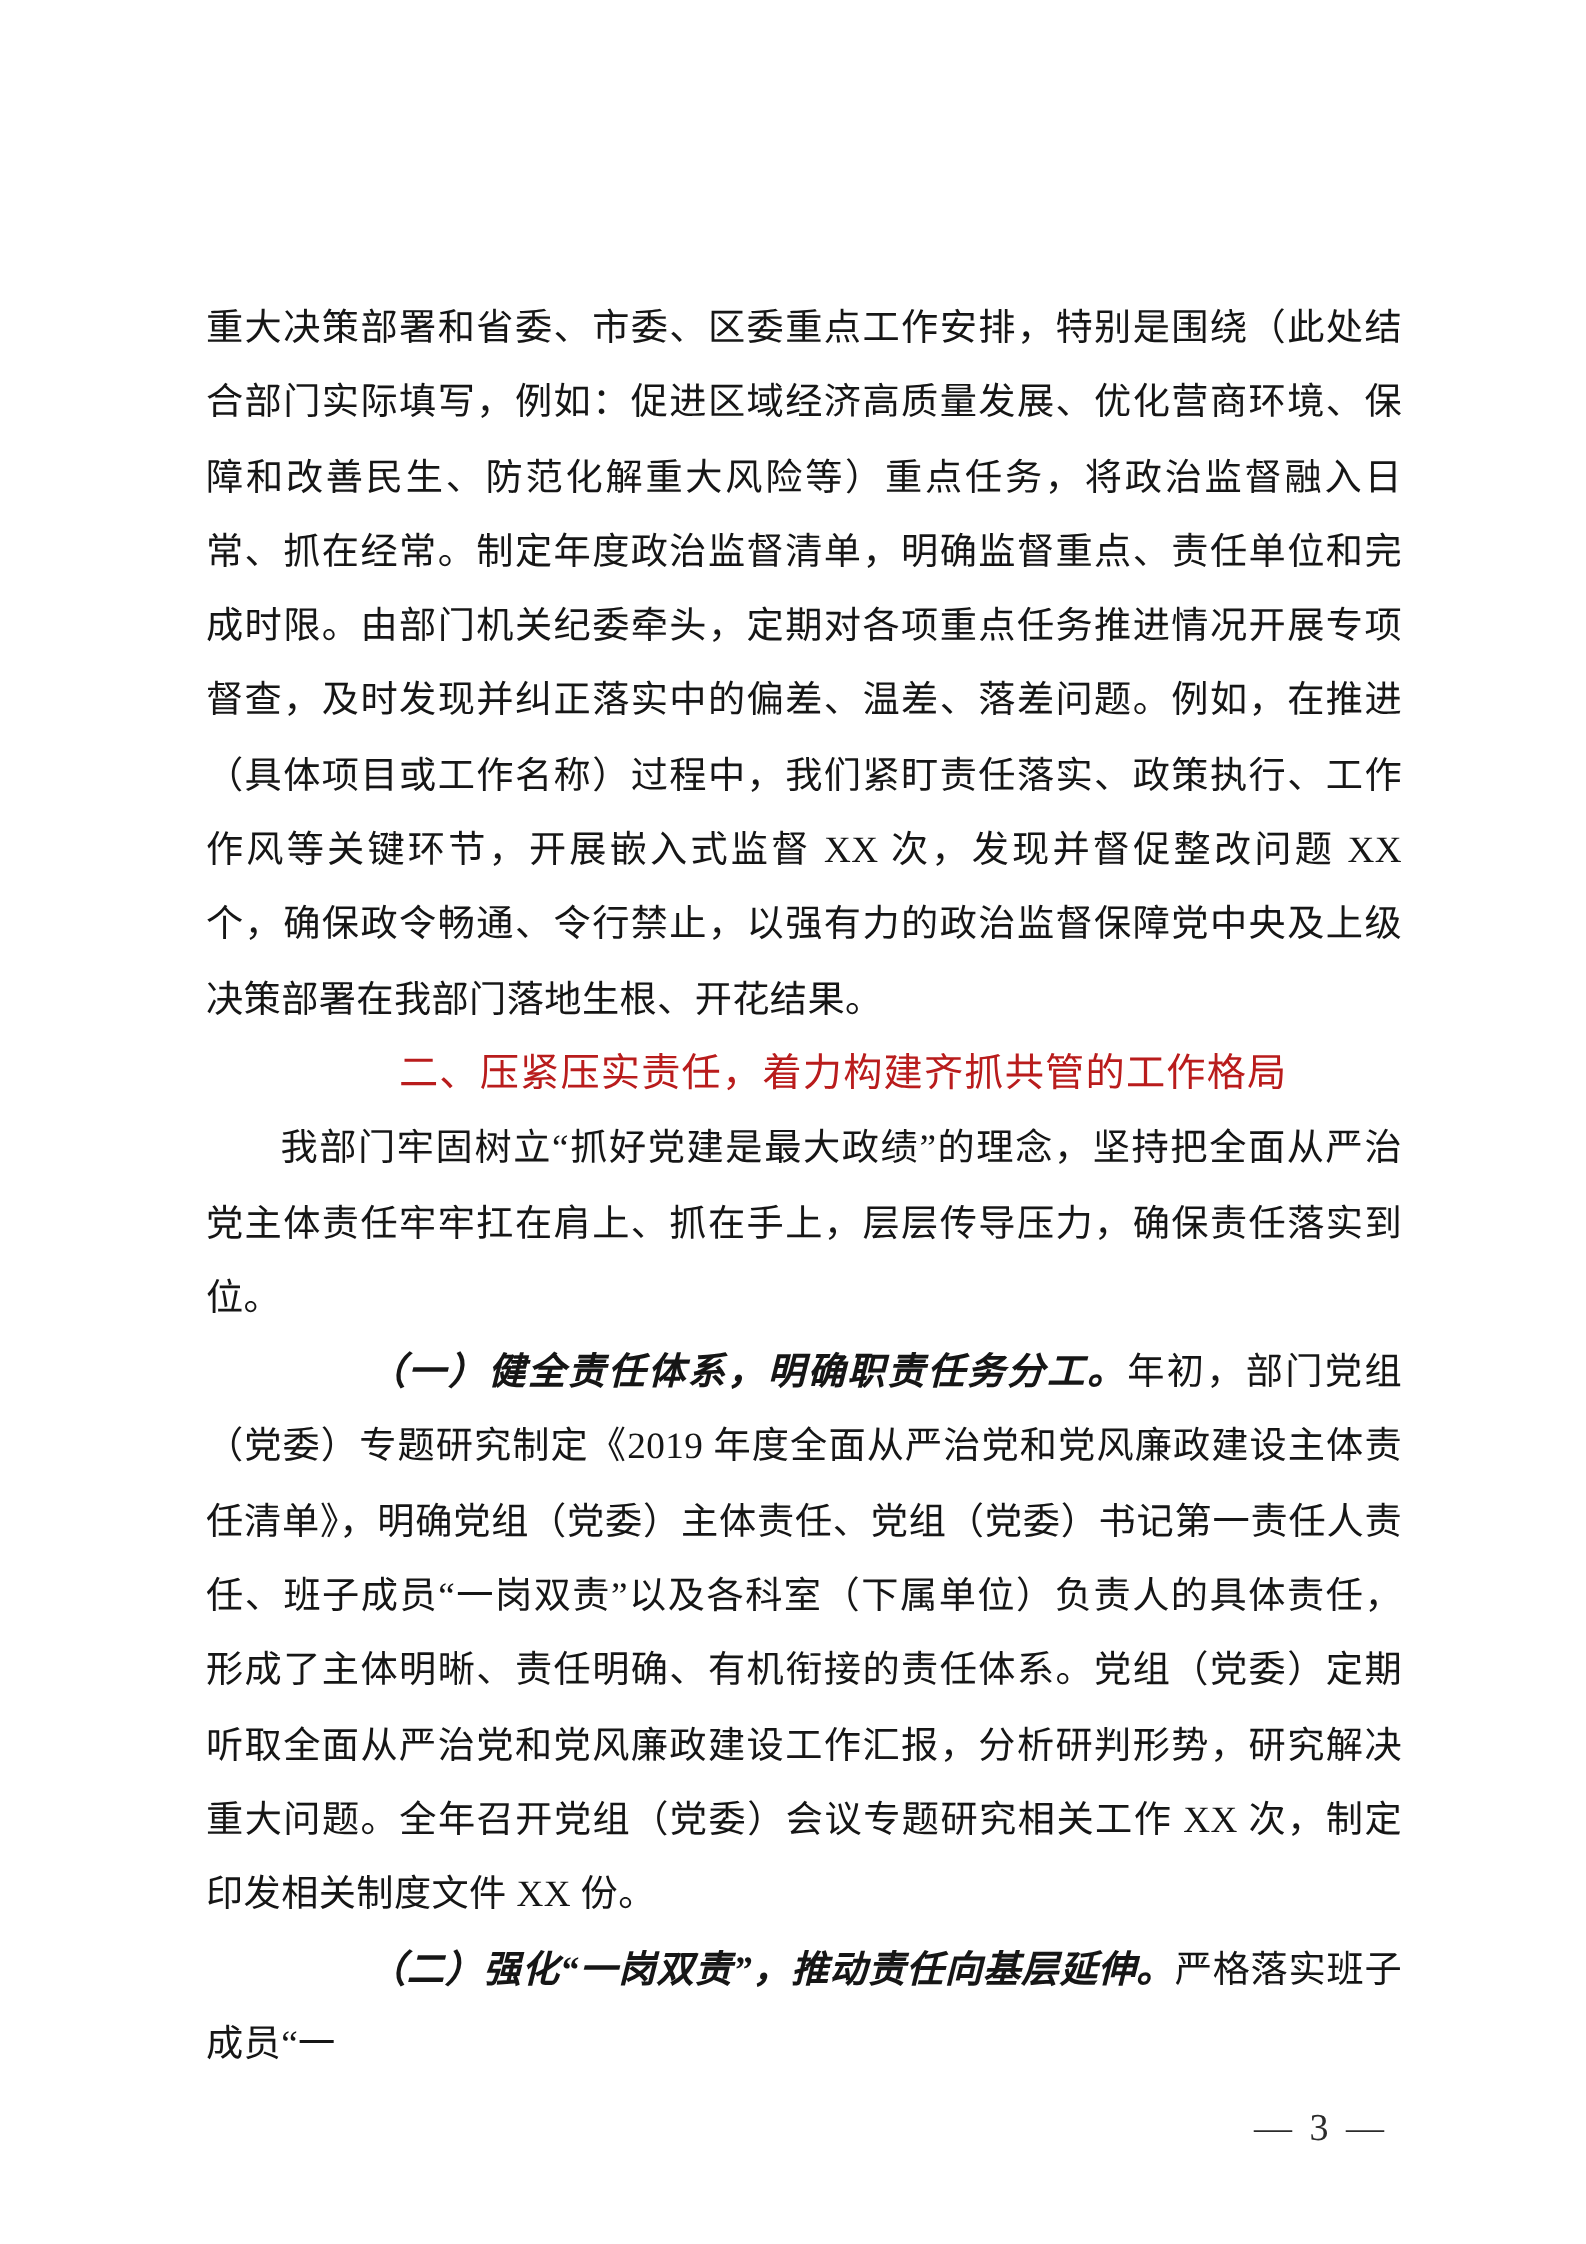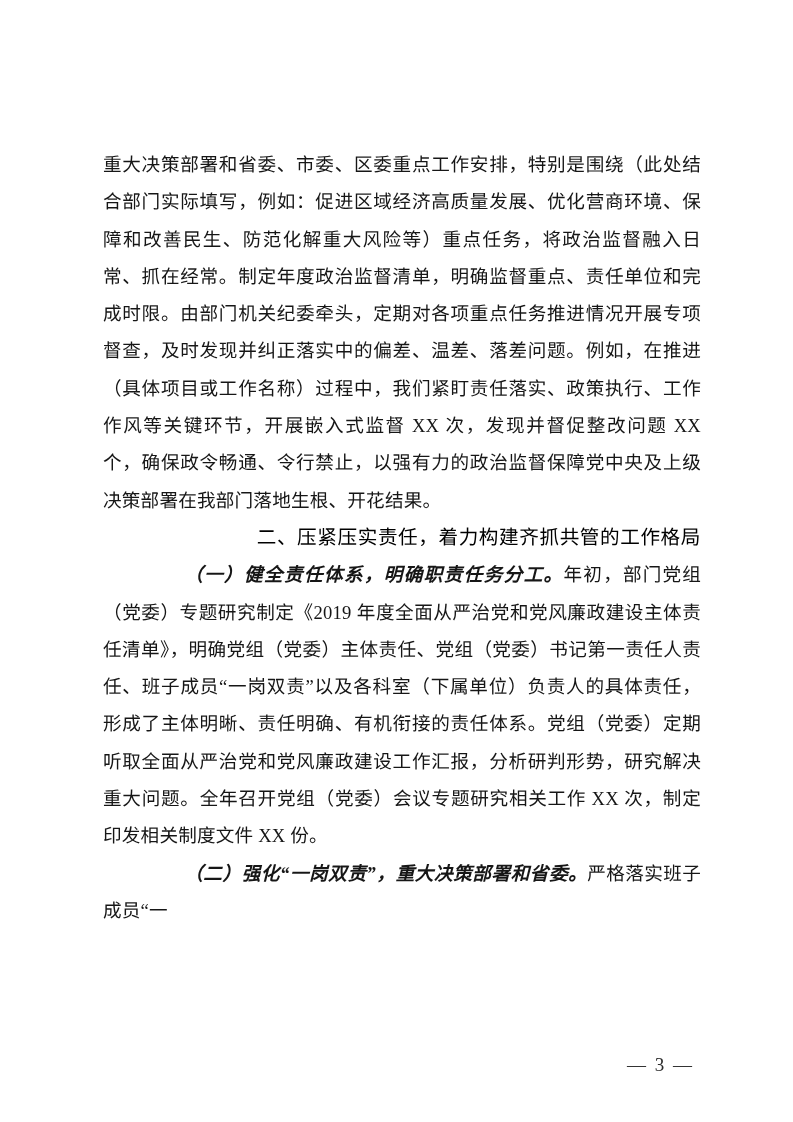--- a/index.html
+++ b/index.html
@@ -40,22 +40,22 @@
     word-break: break-all;
   }
   .para.indent {
     text-indent: 2em;
   }
   .para.heading {
     font-family: "Liberation Sans", "DejaVu Sans", sans-serif;
     font-weight: 700;
     font-size: 19.6px;
     letter-spacing: 0.6px;
-    color: #000000;
-    text-align: right;
+    color: #b91c1c;
+    text-align: center;
   }
   .seg-lead {
     font-weight: 700;
     font-style: italic;  
     letter-spacing: 0.4px;
     margin-left: 44px;
   }
   .seg-normal {
     font-weight: 400;
     font-style: normal;
@@ -71,19 +71,20 @@
     white-space: pre;
   }
 </style>
 </head>
 <body>
 
 <div class="page">
   <main class="doc-body" id="doc-body">
       <p class="para body"><span class="seg-normal">重大决策部署和省委、市委、区委重点工作安排，特别是围绕（此处结合部门实际填写，例如：促进区域经济高质量发展、优化营商环境、保障和改善民生、防范化解重大风险等）重点任务，将政治监督融入日常、抓在经常。制定年度政治监督清单，明确监督重点、责任单位和完成时限。由部门机关纪委牵头，定期对各项重点任务推进情况开展专项督查，及时发现并纠正落实中的偏差、温差、落差问题。例如，在推进（具体项目或工作名称）过程中，我们紧盯责任落实、政策执行、工作作风等关键环节，开展嵌入式监督 XX 次，发现并督促整改问题 XX 个，确保政令畅通、令行禁止，以强有力的政治监督保障党中央及上级决策部署在我部门落地生根、开花结果。</span></p>
       <p class="para heading indent"><span class="seg-normal">二、压紧压实责任，着力构建齐抓共管的工作格局</span></p>
+      <p class="para body indent"><span class="seg-normal">我部门牢固树立“抓好党建是最大政绩”的理念，坚持把全面从严治党主体责任牢牢扛在肩上、抓在手上，层层传导压力，确保责任落实到位。</span></p>
       <p class="para body indent"><span class="seg-lead">（一）健全责任体系，明确职责任务分工。</span><span class="seg-normal">年初，部门党组（党委）专题研究制定《2019 年度全面从严治党和党风廉政建设主体责任清单》，明确党组（党委）主体责任、党组（党委）书记第一责任人责任、班子成员“一岗双责”以及各科室（下属单位）负责人的具体责任，形成了主体明晰、责任明确、有机衔接的责任体系。党组（党委）定期听取全面从严治党和党风廉政建设工作汇报，分析研判形势，研究解决重大问题。全年召开党组（党委）会议专题研究相关工作 XX 次，制定印发相关制度文件 XX 份。</span></p>
-      <p class="para body indent"><span class="seg-lead">（二）强化“一岗双责”，重大决策部署和省委。</span><span class="seg-normal">严格落实班子成员“一</span></p>
+      <p class="para body indent"><span class="seg-lead">（二）强化“一岗双责”，推动责任向基层延伸。</span><span class="seg-normal">严格落实班子成员“一</span></p>
     </main>
   <footer class="page-footer">
     <span>— 3 —</span>
   </footer>
 </div>
 
 </body></html>

